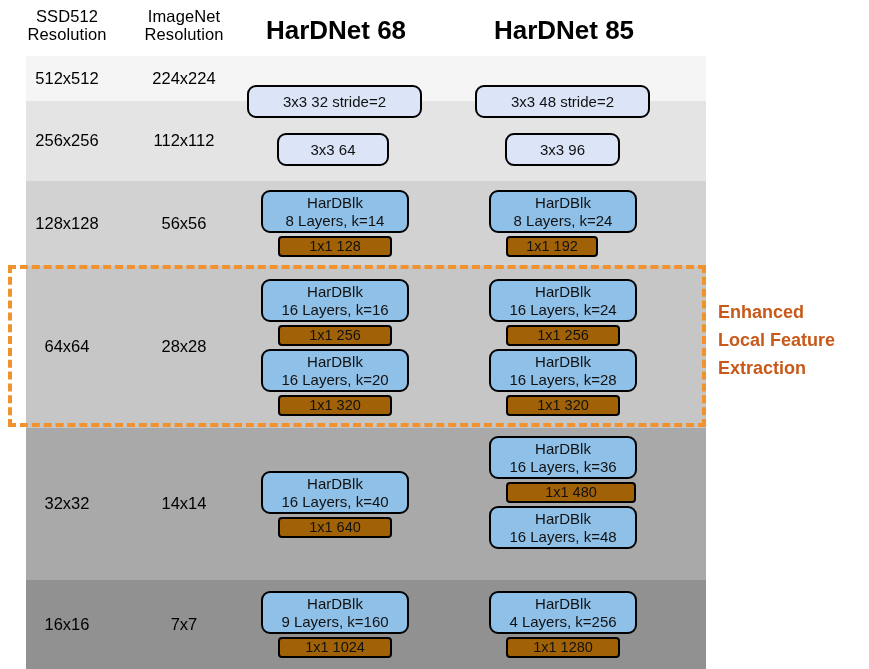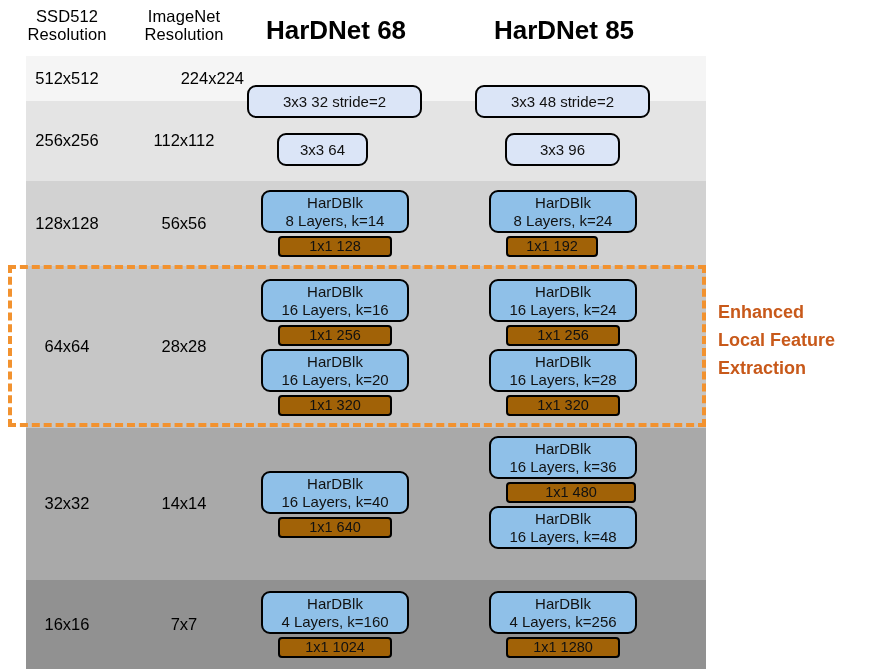--- a/index.html
+++ b/index.html
@@ -91,38 +91,38 @@
   </div>
   <div class="hdr hdr-net" style="left:250px;top:16px;width:172px;">
     <span>HarDNet 68</span>
   </div>
   <div class="hdr hdr-net" style="left:478px;top:16px;width:172px;">
     <span>HarDNet 85</span>
   </div>
 
   <div id="reslabels">
       <div class="reslabel" style="left: 8px; width: 118px; top: 68.5px;">512x512</div>
-      <div class="reslabel" style="left: 124px; width: 120px; top: 68.5px; text-align: right;">224x224</div>
+      <div class="reslabel" style="left: 124px; width: 120px; top: 68.5px;">224x224</div>
       <div class="reslabel" style="left: 8px; width: 118px; top: 131px;">256x256</div>
       <div class="reslabel" style="left: 124px; width: 120px; top: 131px;">112x112</div>
       <div class="reslabel" style="left: 8px; width: 118px; top: 213.5px;">128x128</div>
       <div class="reslabel" style="left: 124px; width: 120px; top: 213.5px;">56x56</div>
       <div class="reslabel" style="left: 8px; width: 118px; top: 337px;">64x64</div>
       <div class="reslabel" style="left: 124px; width: 120px; top: 337px;">28x28</div>
       <div class="reslabel" style="left: 8px; width: 118px; top: 494px;">32x32</div>
       <div class="reslabel" style="left: 124px; width: 120px; top: 494px;">14x14</div>
       <div class="reslabel" style="left: 8px; width: 118px; top: 614.5px;">16x16</div>
       <div class="reslabel" style="left: 124px; width: 120px; top: 614.5px;">7x7</div>
     </div>
 
   <div id="boxes">
       <div class="box conv" style="left: 247px; top: 85px; width: 175px; height: 33px;">
         <span class="l1">3x3  32  stride=2</span>
       </div>
-      <div class="box conv" style="left: 277px; top: 133px; width: 91px; height: 33px;">
+      <div class="box conv" style="left: 277px; top: 133px; width: 112px; height: 33px;">
         <span class="l1">3x3  64</span>
       </div>
       <div class="box conv" style="left: 475px; top: 85px; width: 175px; height: 33px;">
         <span class="l1">3x3  48  stride=2</span>
       </div>
       <div class="box conv" style="left: 505px; top: 133px; width: 115px; height: 33px;">
         <span class="l1">3x3  96</span>
       </div>
       <div class="box hard" style="left: 261px; top: 190px; width: 148px; height: 43px;">
         <span class="l1">HarDBlk</span>
@@ -182,21 +182,21 @@
       </div>
       <div class="box hard" style="left: 489px; top: 506px; width: 148px; height: 43px;">
         <span class="l1">HarDBlk</span>
         <span class="l2">16 Layers, k=48</span>
       </div>
       <div class="box oneone" style="left: 506px; top: 552px; width: 114px; height: 21px; margin-top: 46px;">
         <span class="l1">1x1 720</span>
       </div>
       <div class="box hard" style="left: 261px; top: 591px; width: 148px; height: 43px;">
         <span class="l1">HarDBlk</span>
-        <span class="l2">4 Layers, k=160</span>
+        <span class="l2">9 Layers, k=160</span>
       </div>
       <div class="box oneone" style="left: 278px; top: 637px; width: 114px; height: 21px;">
         <span class="l1">1x1 1024</span>
       </div>
       <div class="box hard" style="left: 489px; top: 591px; width: 148px; height: 43px;">
         <span class="l1">HarDBlk</span>
         <span class="l2">4 Layers, k=256</span>
       </div>
       <div class="box oneone" style="left: 506px; top: 637px; width: 114px; height: 21px;">
         <span class="l1">1x1 1280</span>

